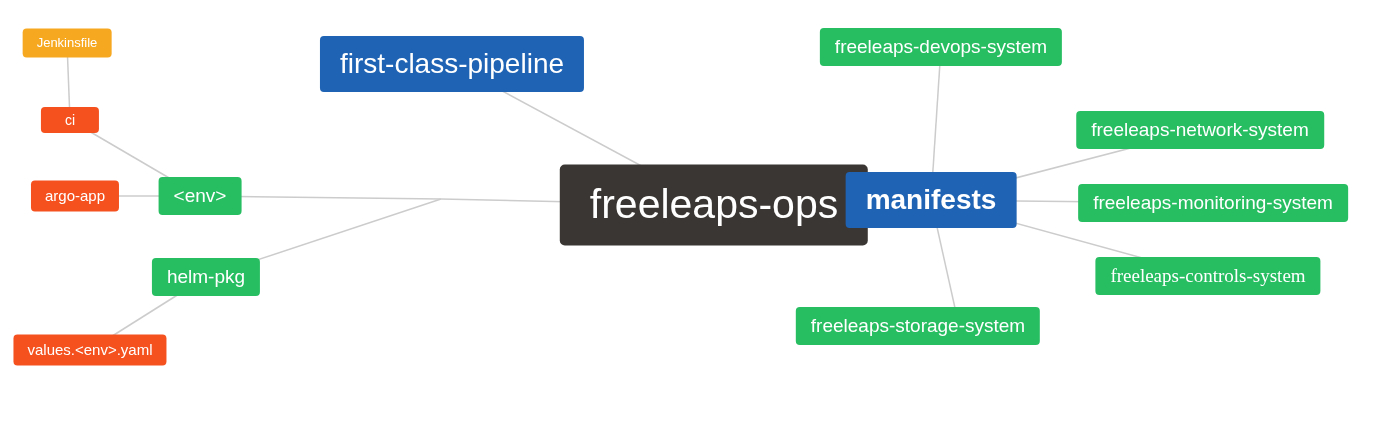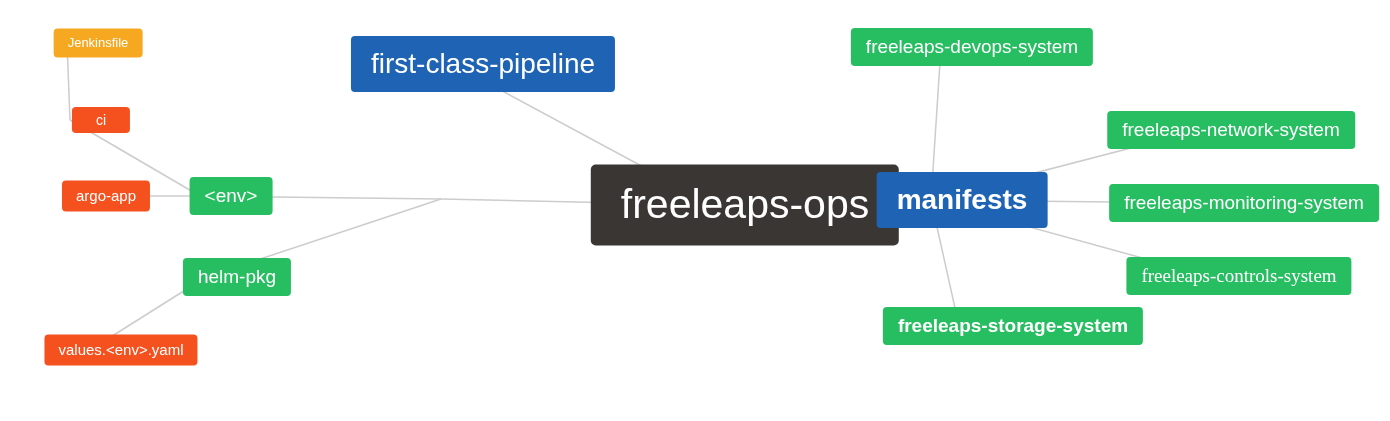--- a/index.html
+++ b/index.html
@@ -31,21 +31,20 @@
     position: absolute;
     transform: translate(-50%, -50%);
     color: #ffffff;
     border-radius: 4px;
     white-space: nowrap;
     text-align: center;
     box-sizing: border-box;
     z-index: 1;
     line-height: 1.15;
     cursor: default;
-    margin-left: 31px;
   }
   .root  { background: #3a3633; font-size: 41px; padding: 17px 30px; border-radius: 5px; }
   .blue  { background: #1e63b4; font-size: 28px; padding: 12px 20px; }
   .green { background: #27bd61; font-size: 19px; padding: 8px 15px; }
   .red   { background: #f4511e; font-size: 15px; padding: 7px 14px; }
   .amber { background: #f7a821; font-size: 13px; padding: 7px 14px; }
   .small { font-size: 14px; padding: 5px 24px; }
 </style>
 </head>
 <body>
@@ -75,15 +74,15 @@
   <div class="node green" style="left:200px; top:196px;">&lt;env&gt;</div>
   <div class="node blue" style="left:452px; top:64px;">first-class-pipeline</div>
   <div class="node root" style="left:714px; top:205px;">freeleaps-ops</div>
   <div class="node blue" style="left:931px; top:200px;font-weight:bold;">manifests</div>
   <div class="node green" style="left:206px; top:277px;">helm-pkg</div>
   <div class="node red" style="left:90px;  top:350px;">values.&lt;env&gt;.yaml</div>
   <div class="node green" style="left:941px; top:47px;">freeleaps-devops-system</div>
   <div class="node green" style="left:1200px;top:130px;">freeleaps-network-system</div>
   <div class="node green" style="left:1213px;top:203px;">freeleaps-monitoring-system</div>
   <div class="node green" style="left:1208px;top:276px;font-family:Liberation Serif, serif;">freeleaps-controls-system</div>
-  <div class="node green" style="left:982px; top:326px;font-weight:bold;">freeleaps-storage-system</div>
+  <div class="node green" style="left:918px; top:326px;">freeleaps-storage-system</div>
 
 </div>
 
 </body></html>

